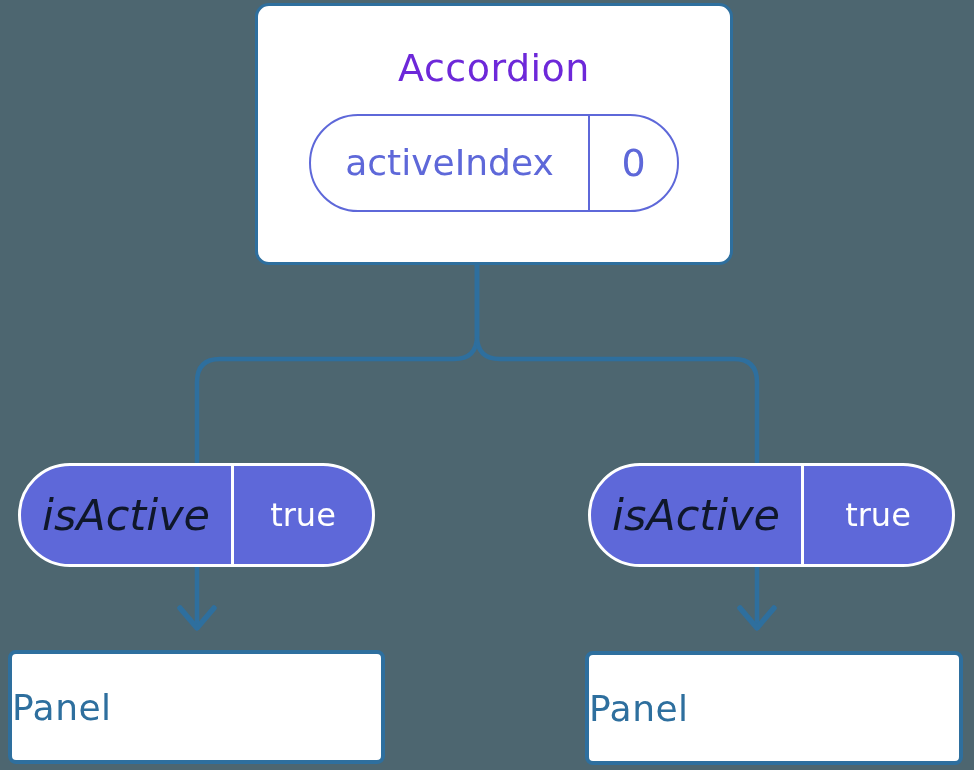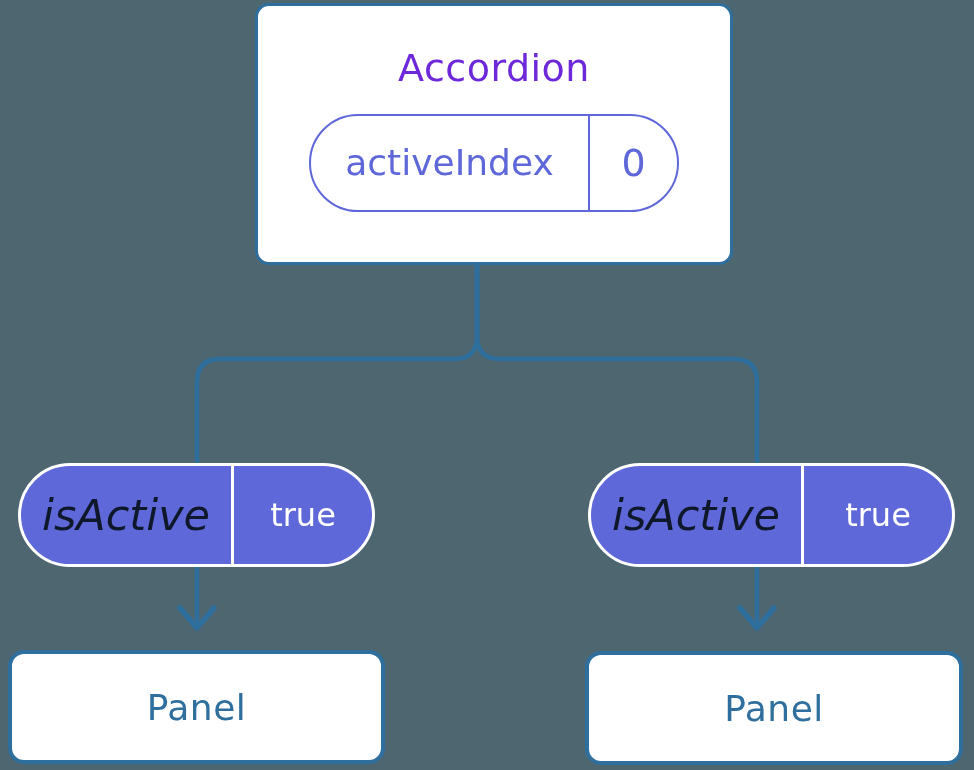--- a/index.html
+++ b/index.html
@@ -113,24 +113,24 @@
     justify-content: center;
     font-size: 32px;
     color: #FFFFFF;
   }
   
   .panel-card {
     position: absolute;
     box-sizing: border-box;
     background: #FFFFFF;
     border: 4px solid #2E6F9E;
-    border-radius: 16px;
+    border-radius: 8px;
     display: flex;
     align-items: center;
-    justify-content: center;
+    justify-content: flex-start;
     z-index: 2;
   }
   .panel-card.left  { left: 8px;   top: 650px; width: 377px; height: 114px; }
   .panel-card.right { left: 585px; top: 651px; width: 378px; height: 114px; }
   .panel-label {
     font-size: 36px;
     font-weight: 500;
     color: #2E6F9E;
     letter-spacing: 0.5px;
   }

